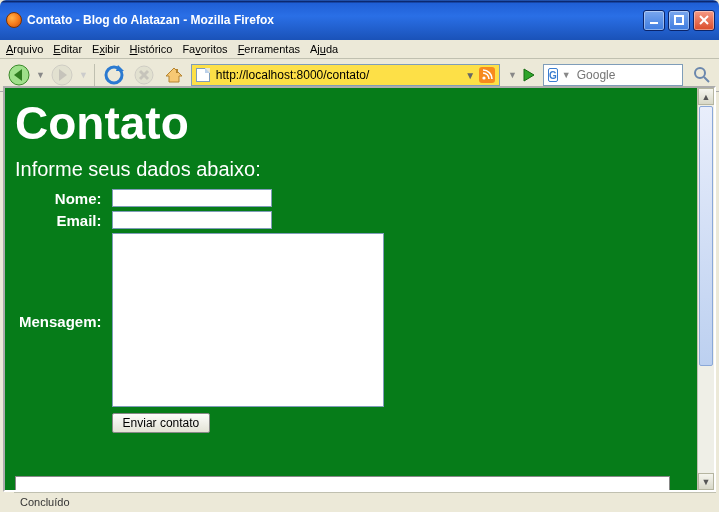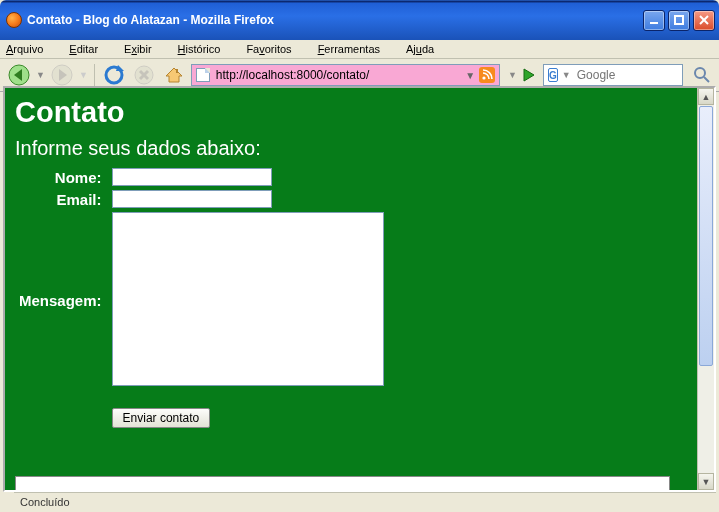--- a/index.html
+++ b/index.html
@@ -49,21 +49,21 @@
   .win-btn.close {
     background: linear-gradient(to bottom, #f59a85, #da4b2a);
     color: #fff;
   }
   .win-btn svg { display:block; }
   .menubar {
     background: #ece9d8;
     border-bottom: 1px solid #c0c0b0;
     padding: 3px 6px;
     display: flex;
-    gap: 26px;
+    gap: 10px;
     font-size: 11px;
   }
   .menubar .menu-item { color: #000; }
   .menubar .menu-item .ul { text-decoration: underline; }
   .toolbar {
     background: #ece9d8;
     border-bottom: 1px solid #aaa;
     padding: 3px 6px;
     display: flex;
     align-items: center;
@@ -71,21 +71,21 @@
   }
   .tbtn {
     width: 26px; height: 26px;
     display: inline-flex; align-items: center; justify-content: center;
     border-radius: 4px;
   }
   .sep-v { width:1px; height:22px; background:#bfbfb0; margin:0 2px; }
   .urlbar {
     flex: 1 1 auto;
     height: 22px;
-    background: #f9a8d4; border: 1px solid #7f9db9;
+    background: #fde047; border: 1px solid #7f9db9;
     display: flex; align-items: center; padding: 0 4px;
     gap: 4px;
   }
   .urlbar input {
     flex: 1; border: 0; outline: 0; font-size: 12px; background: transparent;
   }
   .urlbar .dd { color:#666; font-size:10px; }
   .rss {
     width:16px; height:16px; background:#f78b1e; border-radius:3px;
     display:inline-flex; align-items:center; justify-content:center;
@@ -117,33 +117,32 @@
   .sb-thumb { flex:0 0 auto; height:260px; margin:1px; background:linear-gradient(#e9eefb,#bcd0f0); border:1px solid #8aa8d8; border-radius:2px;}
   .sb-track { flex:1; }
 
   .page {
     position:absolute; left:0; top:0; right:17px; bottom:0;
     background:#067c19;
     color:#fff;
     padding: 4px 10px 10px 10px;
     font-family: Arial, sans-serif;
   }
-  .page h1 { font-size:29px; font-weight:bold; margin:4px 0 8px 0; }
+  .page h1 { font-size:46px; font-weight:bold; margin:4px 0 8px 0; }
   .page .lead { font-size:20px; margin-bottom:6px; }
   table.form { border-collapse: collapse; }
   table.form td { padding: 2px 4px; vertical-align: middle; }
   table.form td.lbl { text-align:right; font-size:15px; font-weight:bold; white-space:nowrap; padding-right:6px;}
   table.form td.lbl.msg { vertical-align: middle; }
   .tfield { width:160px; height:18px; border:1px solid #7f9db9; background:#fff; color:#000; font-size:12px; padding:1px 3px;}
   .tarea { width:272px; height:174px; border:1px solid #7f9db9; background:#fff; color:#000; font-size:12px; padding:2px 3px; resize:none;}
   .submit {
     background: linear-gradient(#fdfdfb,#e3e3d6);
     border:1px solid #888; padding:2px 10px; font-size:12px; color:#000;
     border-radius:2px;
-    margin-top:16px;
   }
   .whitebox {
     position:absolute; left:10px; right:27px; bottom:0; height:14px;
     background:#fff; border:1px solid #888; border-bottom:0;
   }
 
   .statusbar {
     position:absolute; left:14px; right:3px; bottom:2px; height:18px;
     background:#ece9d8; border-top:1px solid #c0c0b0;
     font-size:11px; color:#333;

